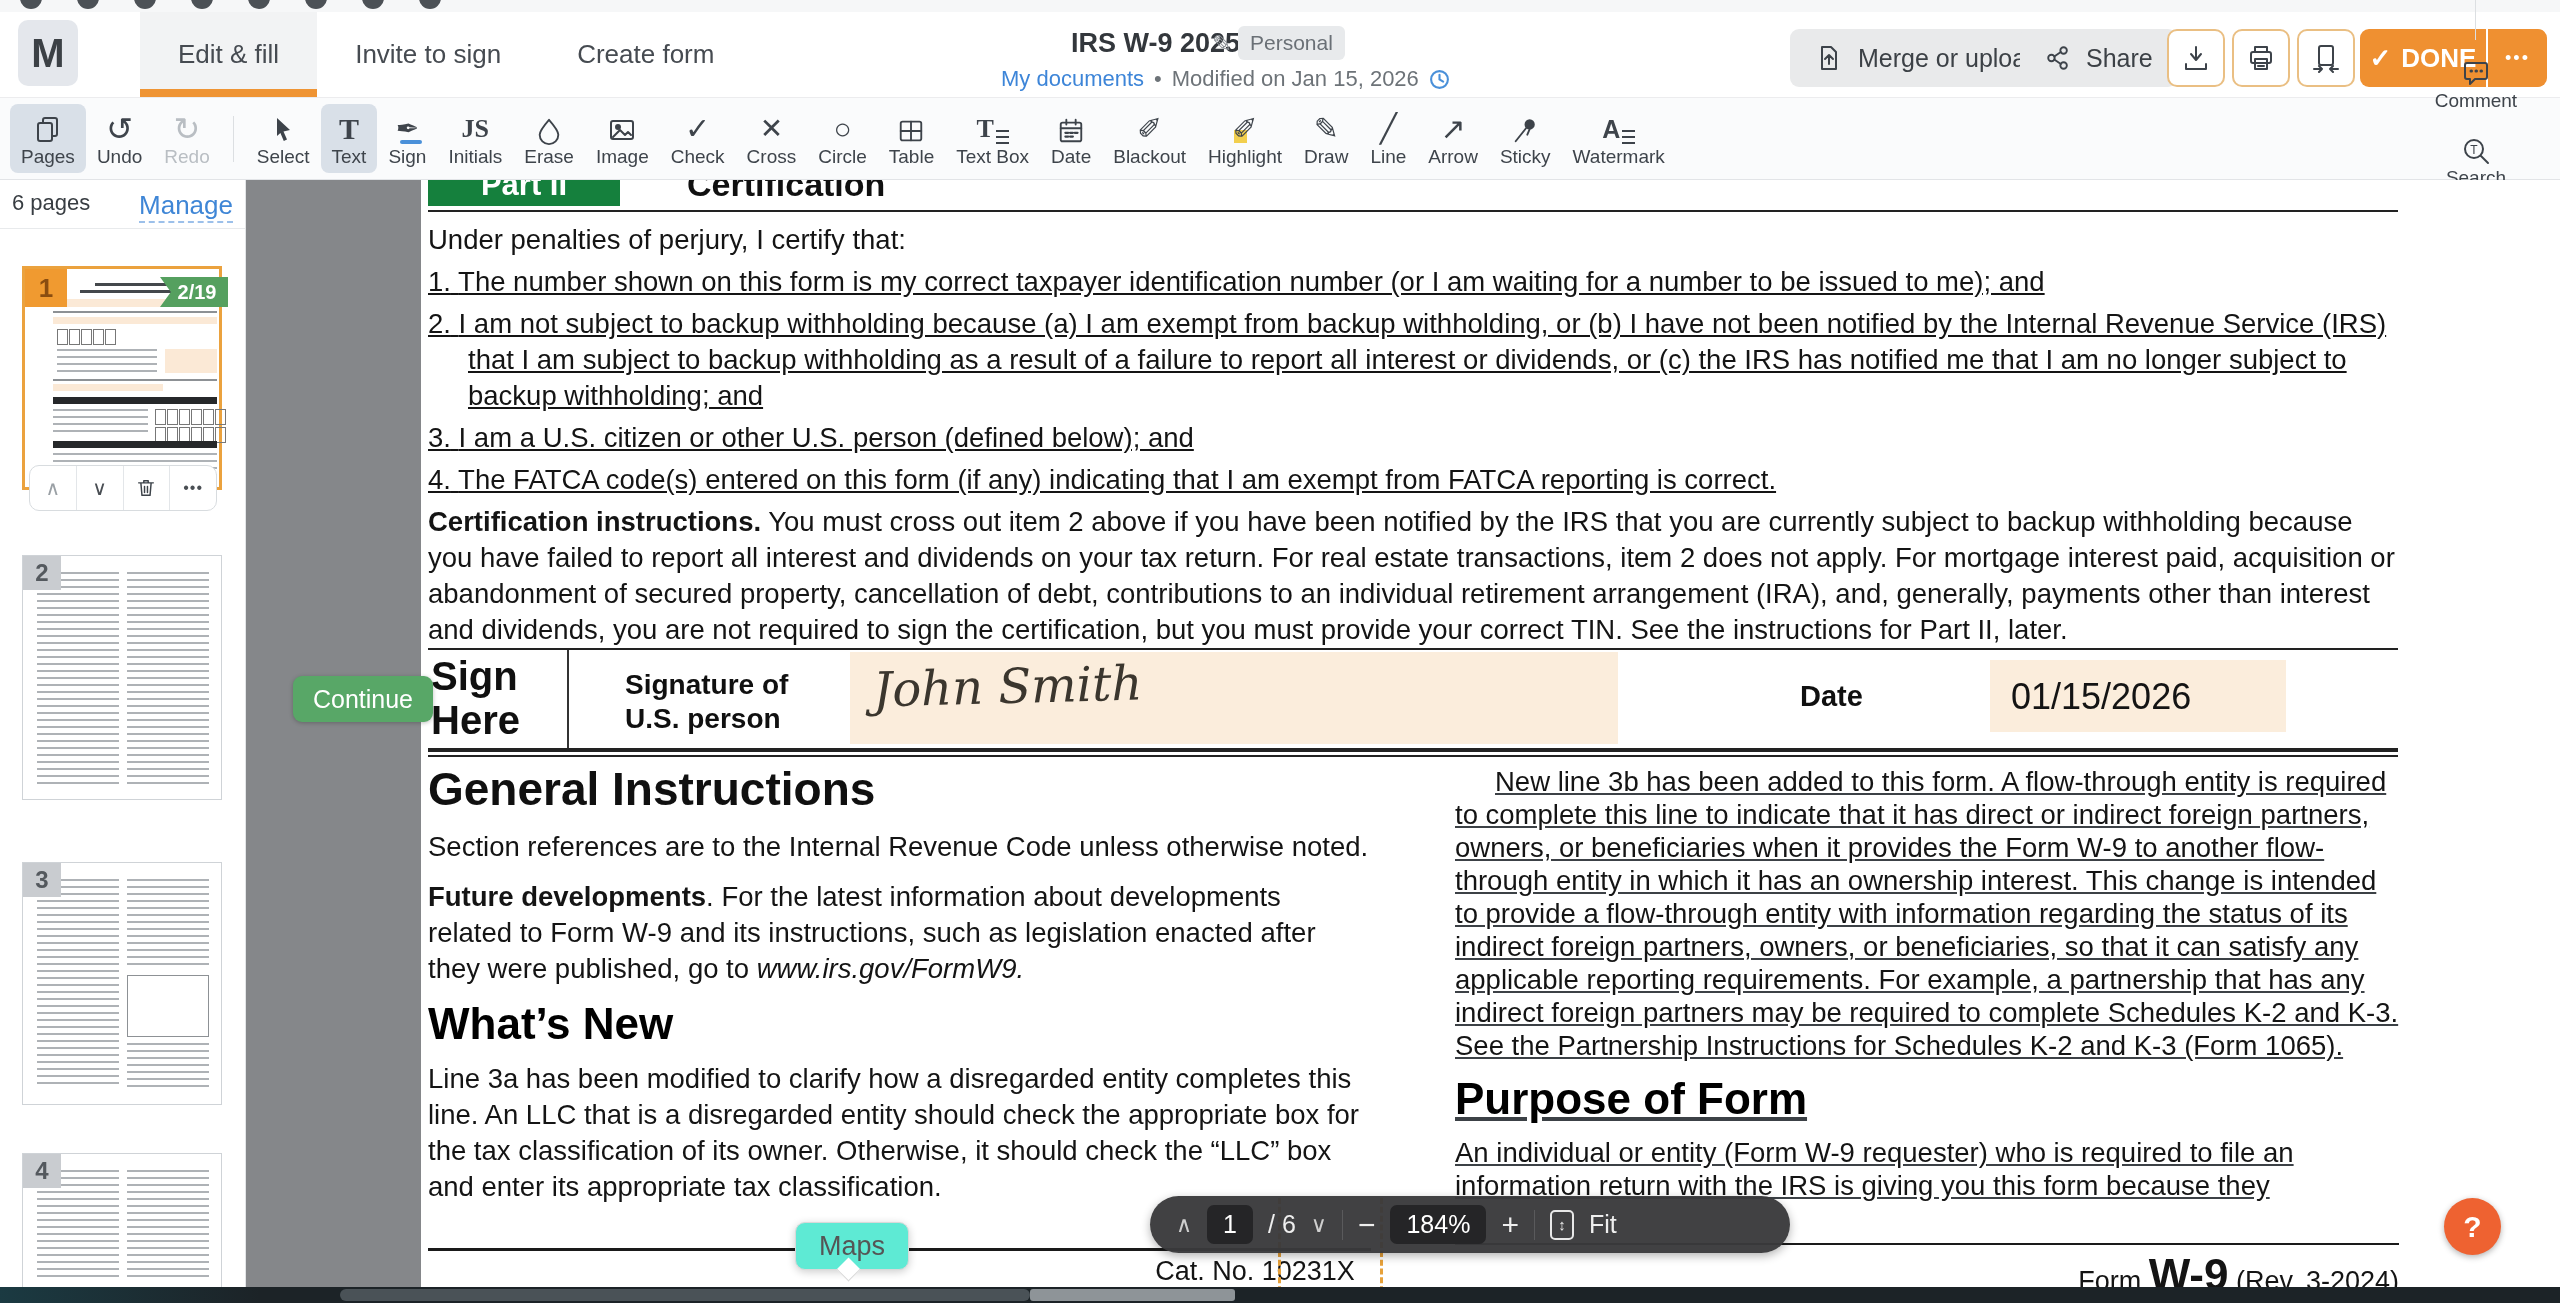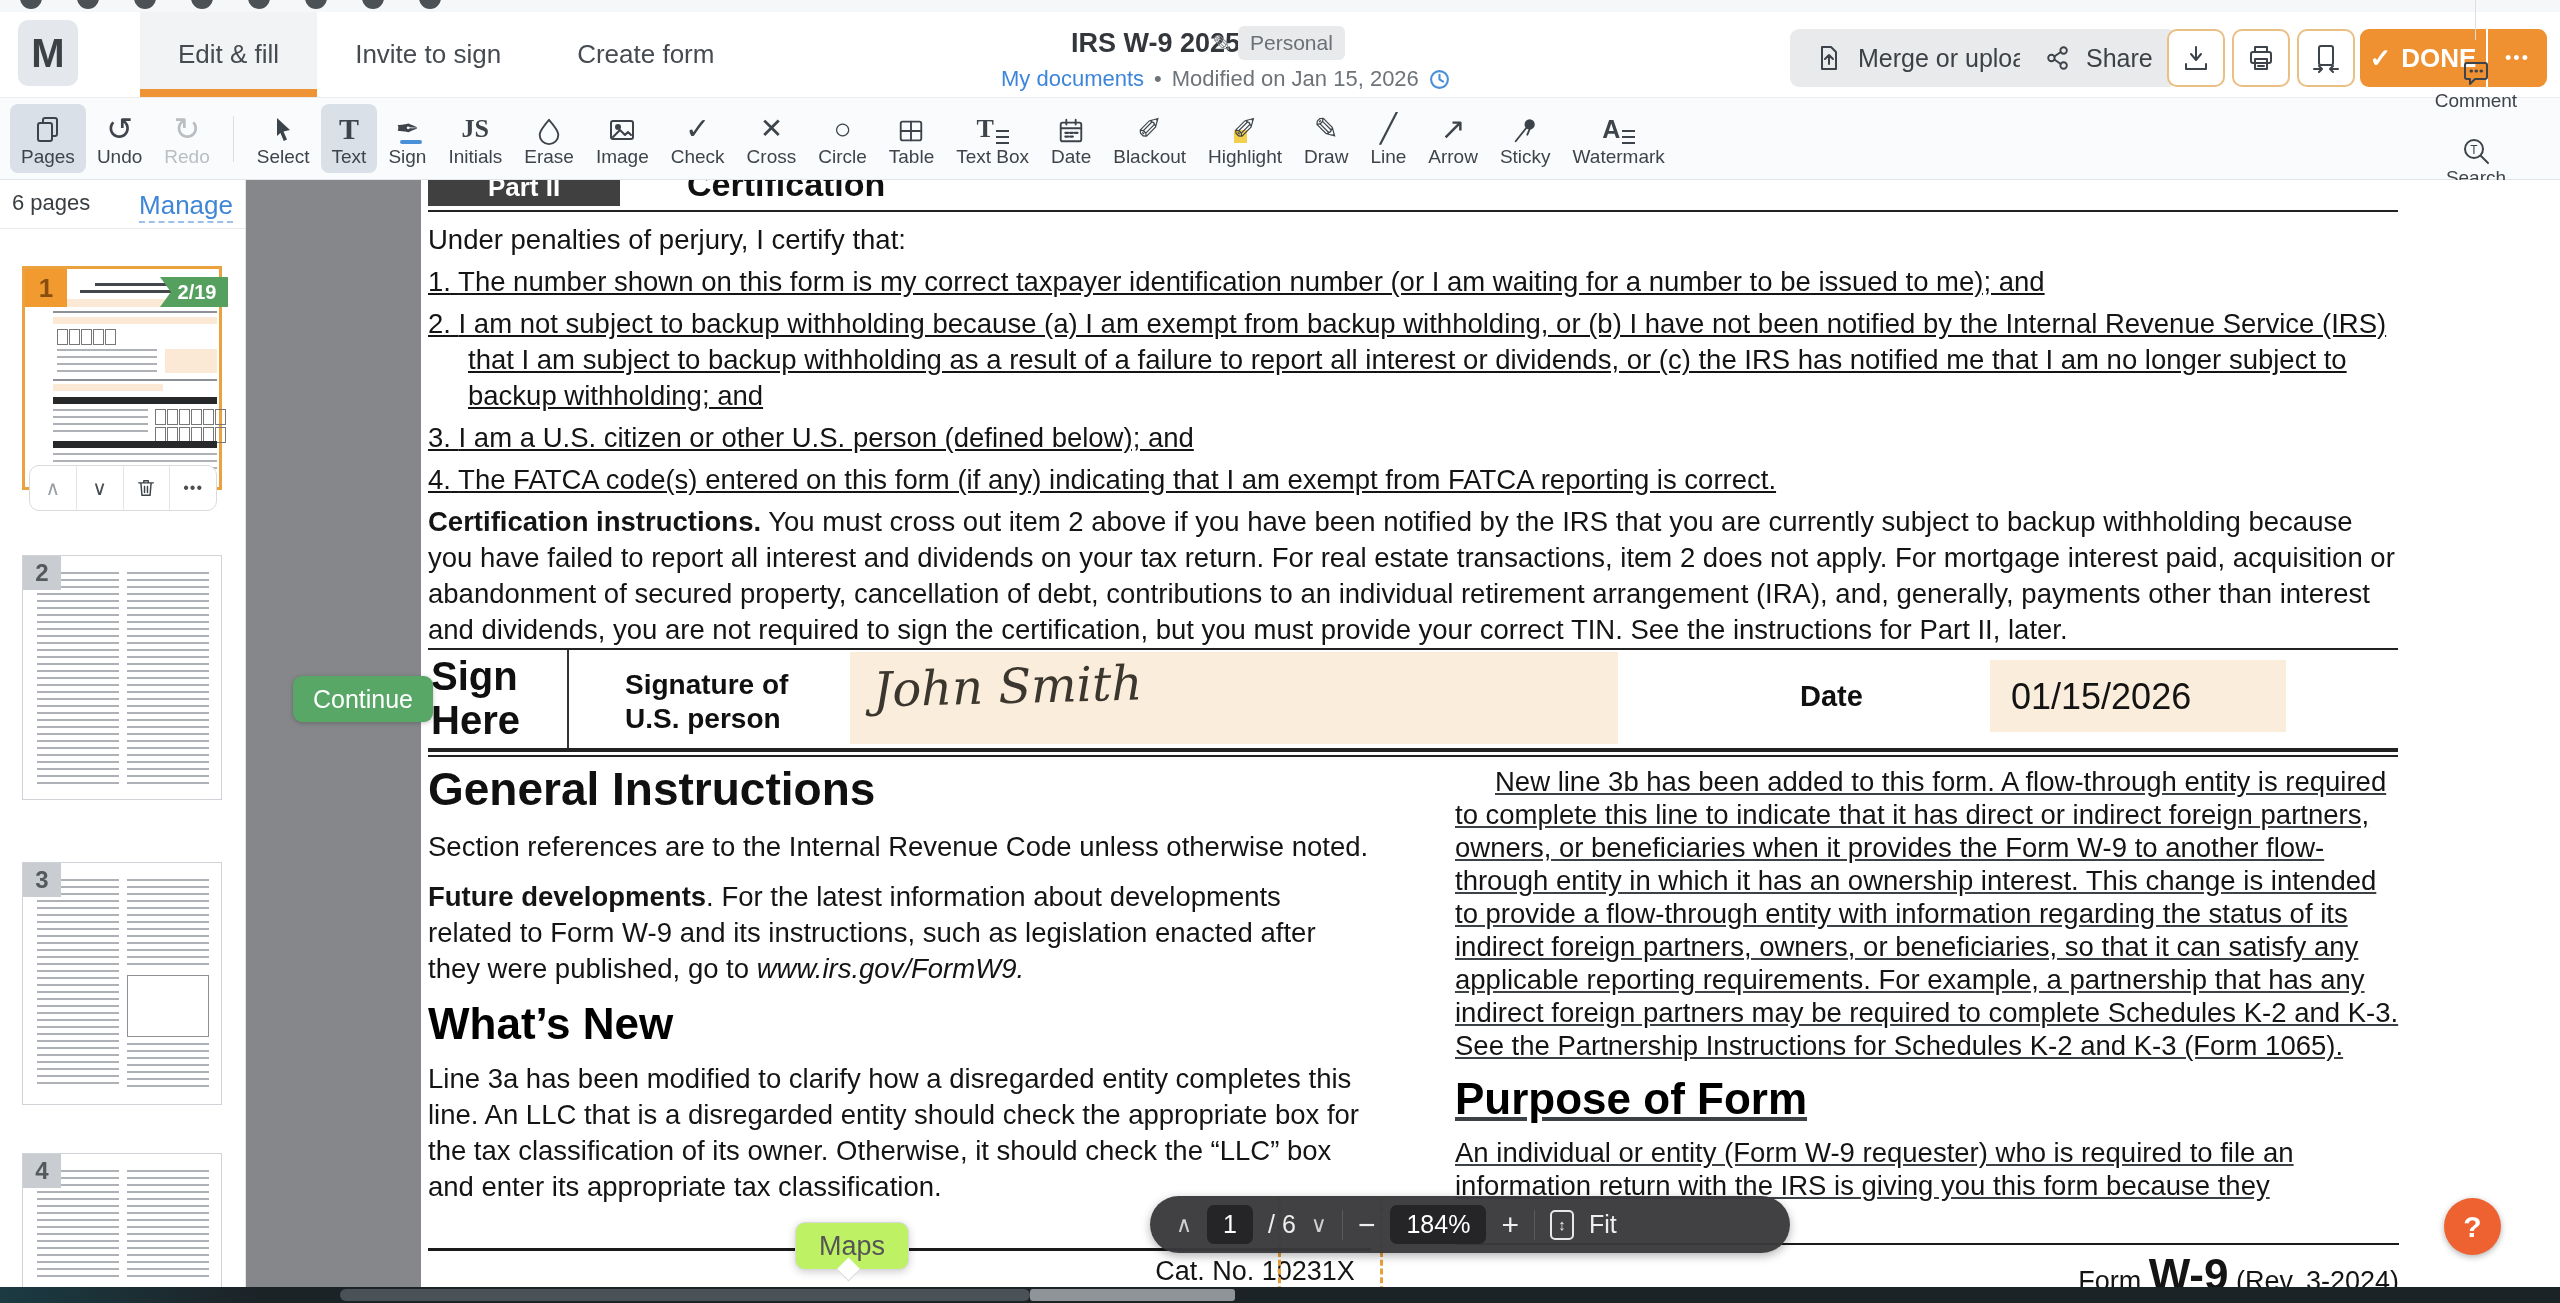--- a/index.html
+++ b/index.html
@@ -81,38 +81,38 @@
   .txtlines{position:absolute;background:repeating-linear-gradient(to bottom,#aeb2b6 0 2px,transparent 2px 7px);}
   .m-peach{position:absolute;background:#fbe9d6;}
   .m-bar{position:absolute;background:#26282a;}
   .m-line{position:absolute;background:#8d9195;height:2px;}
   .m-grid{position:absolute;display:flex;gap:1px;}
   .m-grid i{display:block;width:9px;height:14px;border:1px solid #777;}
 
   
   .page{position:absolute;left:421px;top:180px;width:2139px;height:1107px;background:#fff;overflow:hidden;}
   .dtxt{font-size:27.5px;line-height:36px;color:#141414;}
-  .part-bar{position:absolute;left:7px;top:-18px;width:192px;height:44px;background:#404040;color:#fff;
-            font-size:26px;font-weight:bold;display:flex;align-items:flex-end;justify-content:center;padding-bottom:3px;box-sizing:border-box;}
+  .part-bar{position:absolute;left:7px;top:-18px;width:192px;height:44px;background:#15803d;color:#fff;
+            font-size:31px;font-weight:bold;display:flex;align-items:flex-end;justify-content:center;padding-bottom:3px;box-sizing:border-box;}
   .part-title{position:absolute;left:266px;top:-20px;height:44px;font-size:34px;font-weight:bold;color:#101010;
               display:flex;align-items:flex-end;}
   .hr1{position:absolute;left:7px;width:1970px;height:2px;background:#222;}
   .item{position:absolute;left:7px;width:1974px;padding-left:40px;text-indent:-40px;box-sizing:border-box;text-decoration:underline;}
   .signrow-div{position:absolute;left:146px;top:470px;width:2px;height:98px;background:#333;}
   .peach{position:absolute;background:#fbeddc;}
   .sigfont{font-family:"DejaVu Serif",serif;font-style:italic;color:#3b362e;transform:rotate(-1.5deg);}
   .colL{position:absolute;left:7px;top:585px;width:943px;}
   .colR{position:absolute;left:1034px;top:585px;width:944px;text-decoration:underline;}
   .colL p,.colR p{margin:0 0 14px 0;}
   .colL p{font-size:27.5px;line-height:36px;color:#141414;}
   .colR p{font-size:27.5px;line-height:33px;color:#141414;}
   .h-big{font-size:46px;font-weight:bold;color:#101010;margin:0 0 16px 0;line-height:1.05;}
   .h-big2{font-size:44px;font-weight:bold;color:#000000;margin:14px 0 14px 0;line-height:1.05;}
   .indent1{text-indent:40px;}
-  .maps-tip{position:absolute;left:374px;top:1042px;width:112px;height:46px;background:#bef264;border:1px solid #d9d9d9;
+  .maps-tip{position:absolute;left:374px;top:1042px;width:112px;height:46px;background:#5eead4;border:1px solid #d9d9d9;
             border-radius:10px;box-shadow:0 2px 8px rgba(0,0,0,.2);font-size:27px;color:#555;z-index:4;}
   .maps-tip::after{content:"";position:absolute;left:44px;bottom:-9px;width:16px;height:16px;background:#fff;
                    border-right:1px solid #d9d9d9;border-bottom:1px solid #d9d9d9;transform:rotate(45deg);}
   .formid{position:absolute;left:1034px;top:1070px;width:944px;text-align:right;font-size:27px;color:#141414;white-space:nowrap;}
   .formid b{font-size:44px;}
 
   
   .continue-btn{position:absolute;left:293px;top:676px;width:140px;height:46px;background:#58a767;color:#fff;
                 border-radius:9px;font-size:25px;z-index:6;box-shadow:0 1px 4px rgba(0,0,0,.25);}
   .zoompill{position:absolute;left:1150px;top:1196px;width:640px;height:57px;background:rgba(57,57,59,.96);

